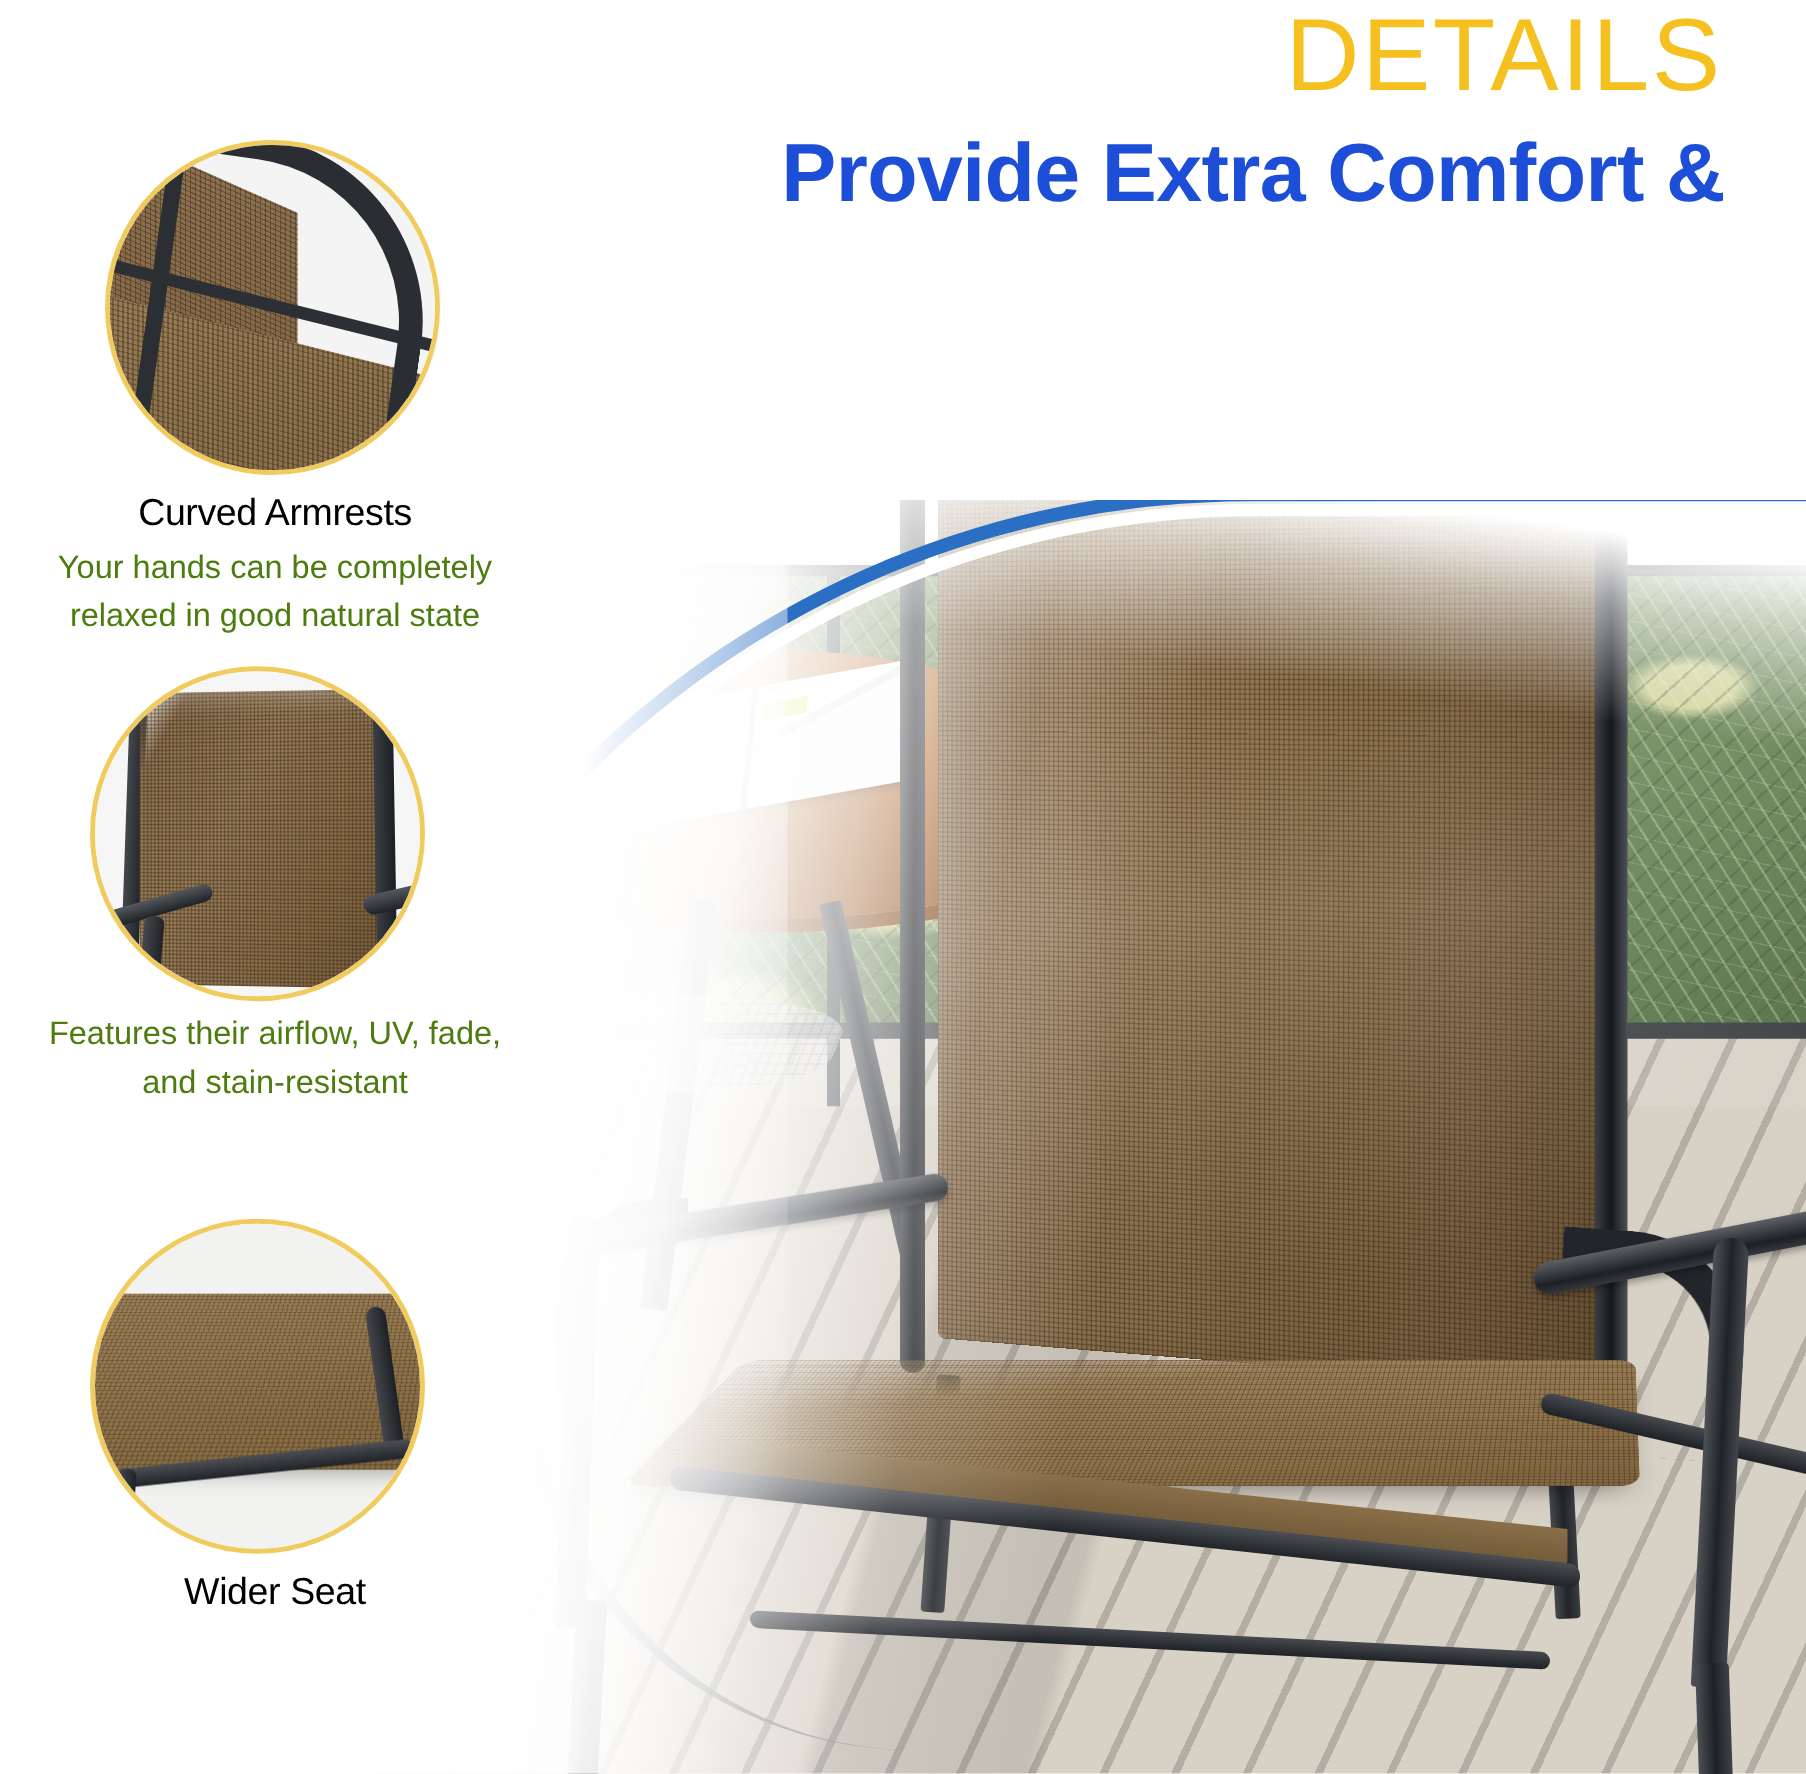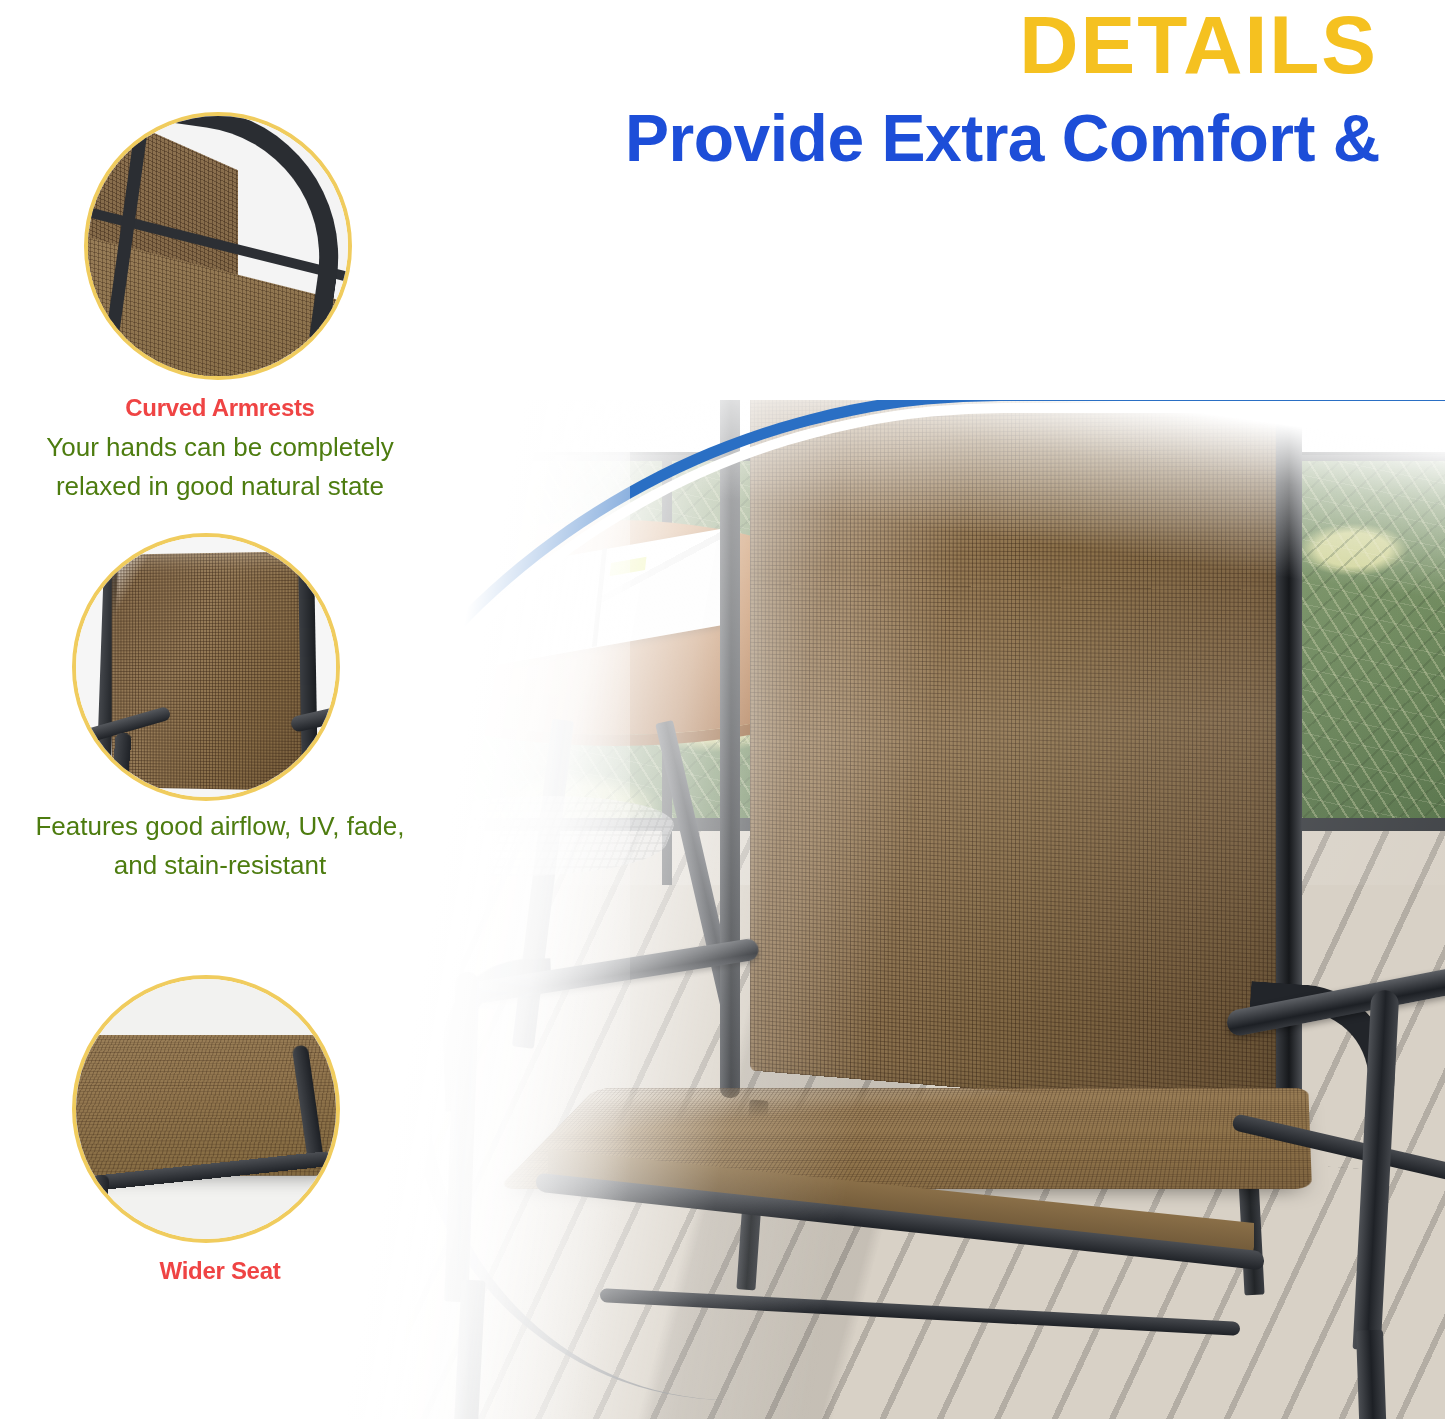--- a/index.html
+++ b/index.html
@@ -13,21 +13,21 @@
   
   #headline-block {
     position:absolute;
     left:330px; top:0px;
     width:1080px; height:290px;
     text-align:right;
     pointer-events:none;
   }
   #details-word {
     font-size:82px;
-    font-weight:bold;
+    font-weight:normal;
     letter-spacing:2px;
     color:#f5c120;
     line-height:90px;
     font-family:"Liberation Sans", sans-serif;
     padding-right:32px;
   }
   #subheadline {
     font-size:66px;
     font-weight:bold;
     color:#1d4ed8;
@@ -348,23 +348,23 @@
     width:268px; height:268px;
     margin:0 auto;
     border-radius:50%;
     border:4px solid #f0cc5e;
     overflow:hidden;
     background:#ffffff;
   }
   .circle-inner { position:absolute; inset:0; }
   .f-title {
     text-align:center;
-    font-size:24px;
-    font-weight:bold;
-    color:#ef4444;
+    font-size:30px;
+    font-weight:normal;
+    color:#000000;
     margin-top:14px;
     letter-spacing:-0.3px;
   }
   .f-desc {
     text-align:center;
     font-size:26px;
     color:#4d7c0f;
     line-height:39px;
     margin-top:6px;
   }
@@ -563,21 +563,21 @@
     <div class="circle-inner c2-bg">
       <div class="c2-rail-l"></div>
       <div class="c2-sling"></div>
       <div class="c2-rail-r"></div>
       <div class="c2-arm-l"></div>
       <div class="c2-arm-r"></div>
       <div class="c2-post-l"></div>
     </div>
   </div>
   <div class="f-desc">
-    <span>Features good airflow, UV, fade,</span><br>
+    <span>Features their airflow, UV, fade,</span><br>
     <span>and stain-resistant</span>
   </div>
 </div>
 
 <div class="feature" id="feature-3">
   <div class="circle-wrap">
     <div class="circle-inner c3-bg">
 
       <div class="c3-seat"></div>
       <div class="c3-rail-right"></div>

